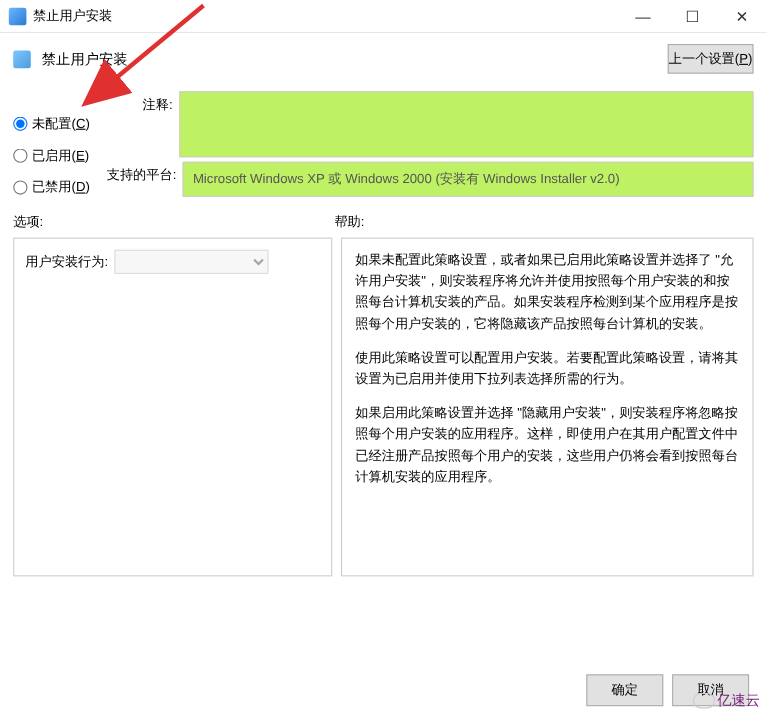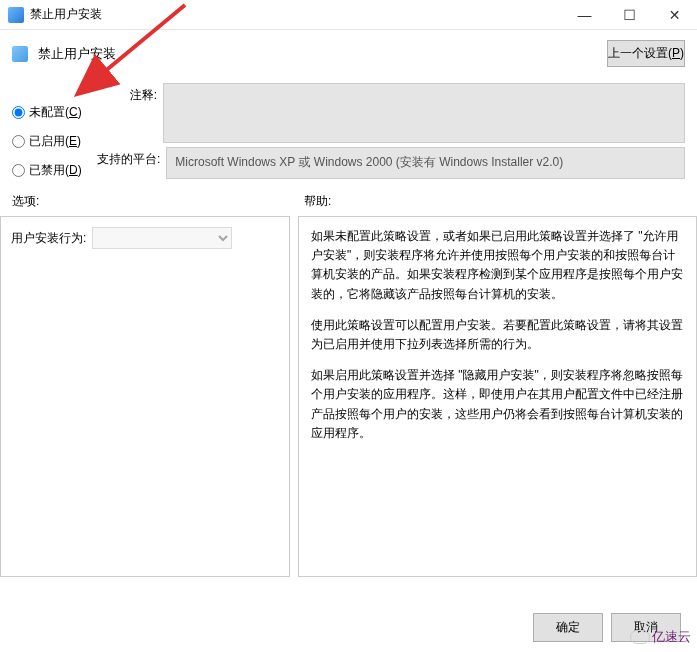--- a/index.html
+++ b/index.html
@@ -96,37 +96,37 @@
       gap: 6px;
     }
     .field-label {
       min-width: 60px;
       padding-top: 4px;
       text-align: right;
     }
     .textarea-box {
       flex: 1;
       border: 1px solid #ccc;
-      background: #e5e5e5;
+      background: #bef264;
       min-height: 60px;
       padding: 4px 6px;
       overflow-y: auto;
       color: #555;
     }
     .textarea-box.tall { min-height: 32px; padding: 6px 8px;}
     .section-labels {
       display: flex;
       padding: 14px 12px 6px 12px;
     }
     .section-labels .left { flex: 0 0 292px; }
     .content-row {
       display: flex;
-      padding: 0 0;
+      padding: 0 12px;
       gap: 8px;
-      height: 361px;
+      height: 308px;
     }
     .options-panel, .help-panel {
       border: 1px solid #ccc;
       background: #fff;
       overflow-y: auto;
     }
     .options-panel {
       flex: 0 0 290px;
       padding: 10px;
     }

